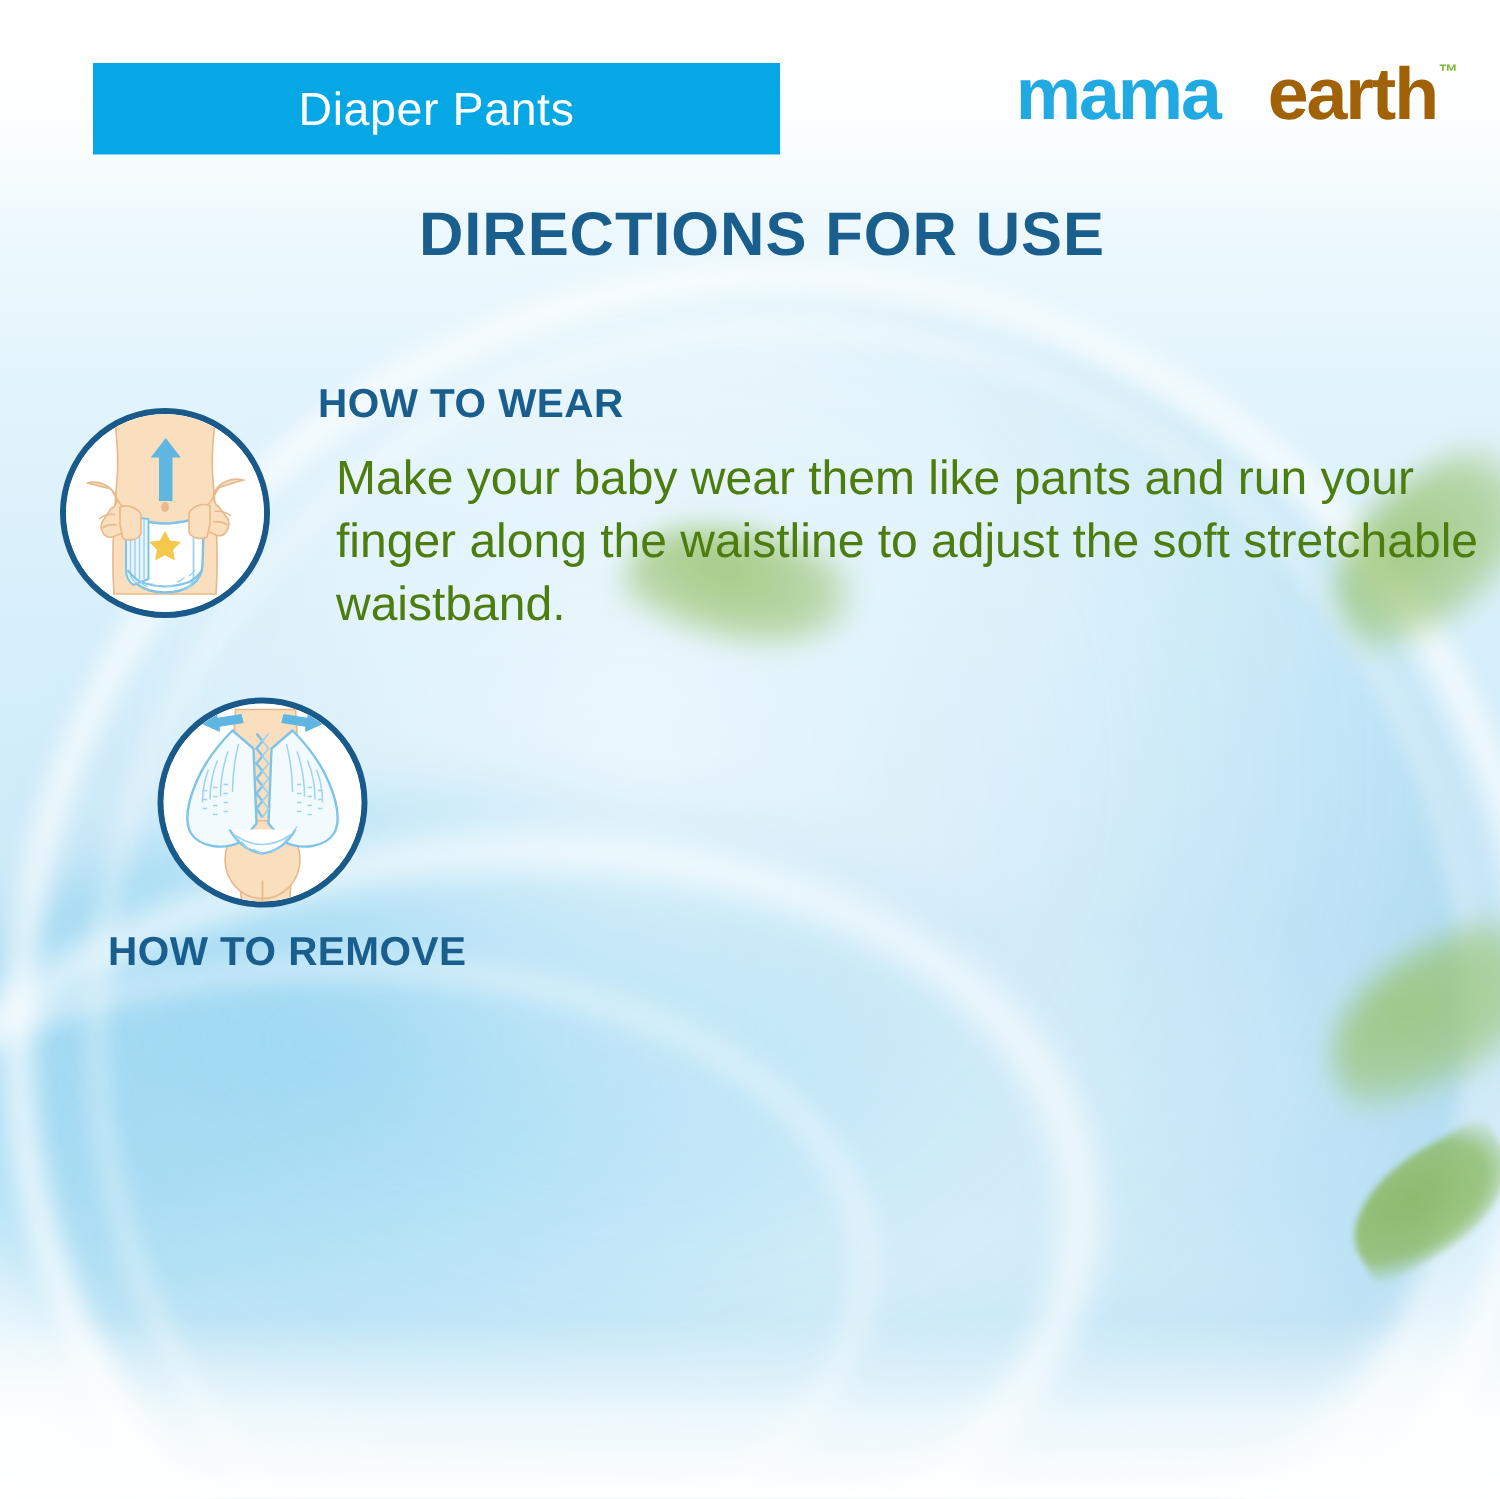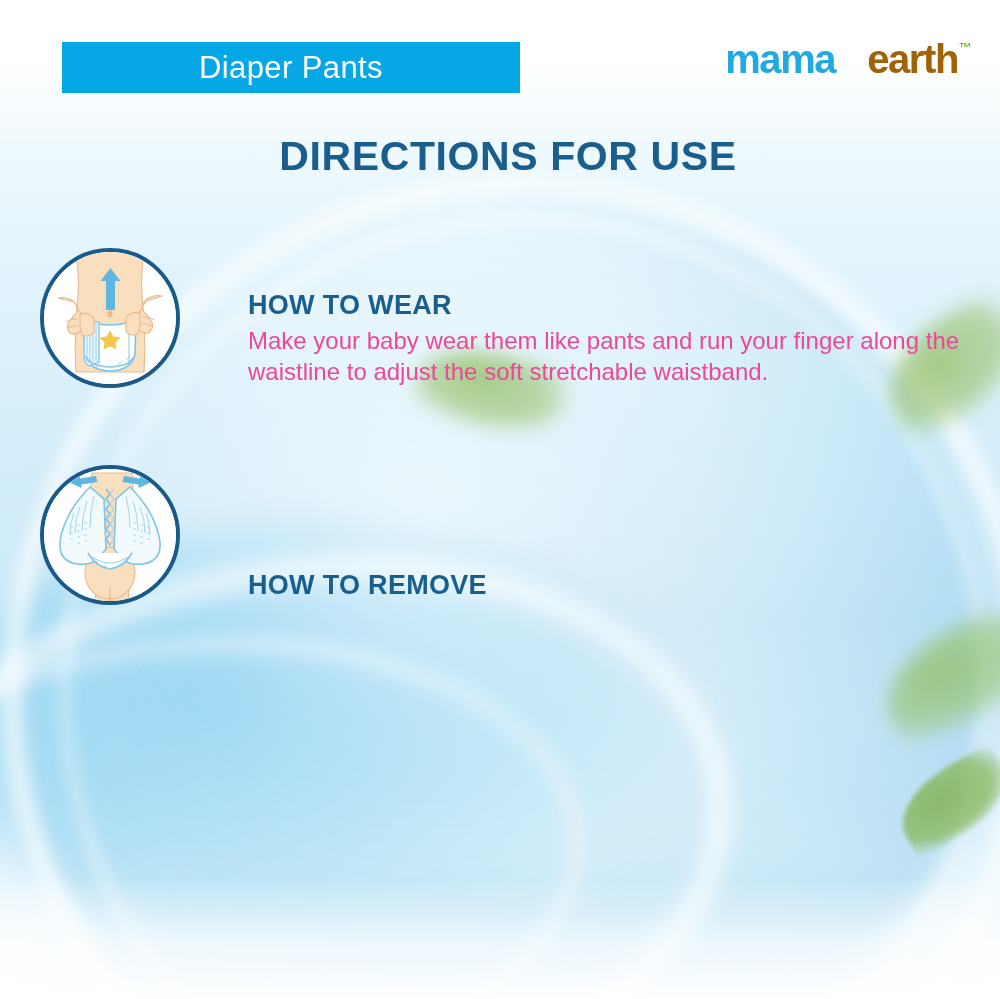--- a/index.html
+++ b/index.html
@@ -134,21 +134,21 @@
   .leaf-c { left: 880px; top: 630px; width: 160px; height: 92px; transform: rotate(-24deg); filter: blur(9px); }
   .leaf-d { left: 895px; top: 768px; width: 118px; height: 66px; transform: rotate(-30deg); filter: blur(2.2px);
             background: radial-gradient(ellipse at 40% 40%, rgba(137,183,96,0.92) 0%, rgba(140,186,99,0.78) 55%, rgba(150,193,105,0.0) 82%); }
 
   
   .title-banner {
     position: absolute;
     left: 62px;
     top: 42px;
     width: 458px;
-    height: 51px;
+    height: 61px;
     background: #05a8e4;
     display: flex;
     align-items: center;
     justify-content: center;
   }
   .title-banner span {
     color: #ffffff;
     font-size: 31px;
     letter-spacing: 0.4px;
     font-weight: 400;
@@ -157,21 +157,21 @@
 
   .brand-logo {
     position: absolute;
     right: 28px;
     top: 39px;
     display: flex;
     align-items: flex-start;
     line-height: 1;
   }
   .brand-logo .word {
-    font-size: 40px;
+    font-size: 49px;
     font-weight: 700;
     letter-spacing: -1.4px;
   }
   .brand-mama  { color: #21a9e1; }
   .brand-earth { color: #a16207; margin-left: 32px; }
   .brand-tm {
     color: #7ab839;
     font-size: 13px;
     font-weight: 700;
     margin-top: 2px;
@@ -189,25 +189,24 @@
     font-size: 41px;
     font-weight: 700;
     letter-spacing: 0.6px;
     padding-left: 16px;
   }
 
   
   .section {
     position: absolute;
     display: flex;
-    align-items: flex-end;
-    gap: 36px;
+    align-items: center;
   }
   .section-wear   { left: 40px; top: 248px; }
-  .section-remove { left: 40px; top: 465px; }
+  .section-remove { left: 40px; top: 465px; flex-direction: column; }
 
   .icon-circle {
     position: relative;
     width: 140px;
     height: 140px;
     border-radius: 50%;
     background: #ffffff;
     border: 4px solid #1a5a8a;
     box-sizing: border-box;
     overflow: hidden;
@@ -220,24 +219,24 @@
     padding-top: 6px;
   }
   .section-heading {
     color: #1a5e8e;
     font-size: 27px;
     font-weight: 700;
     letter-spacing: 0.3px;
     margin: 0 0 4px 0;
   }
   .section-body {
-    color: #ec4899;
-    font-size: 24px;
+    color: #4d7c0f;
+    font-size: 32px;
     line-height: 1.32;
-    margin: 0;
+    margin: 12px;
     font-weight: 400;
     max-width: 770px;
   }
   .section-remove .section-text { padding-top: 14px; }
 </style>
 </head>
 <body>
 
 <div id="canvas">
 

